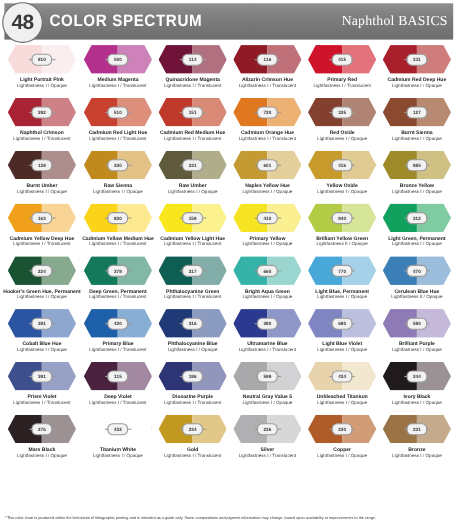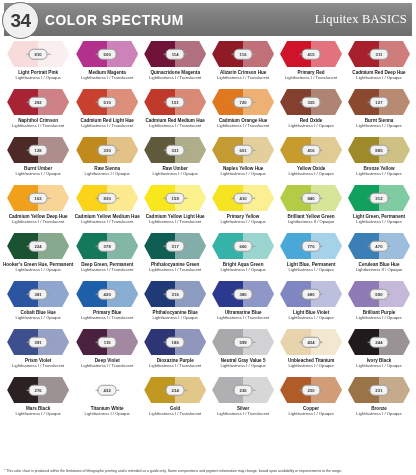--- a/index.html
+++ b/index.html
@@ -80,24 +80,24 @@
     font-size:3.5px;color:#3a3a3a;line-height:1.3;
   }
 </style>
 </head>
 <body>
 
 <div class="page">
 
   <div class="header">
     <div class="badge">
-      <span>34</span>
+      <span>48</span>
     </div>
     <div class="htitle">COLOR SPECTRUM</div>
-    <div class="brand">Liquitex BASICS</div>
+    <div class="brand">Naphthol BASICS</div>
   </div>
 
   <div class="grid" id="swatch-grid">
       <div class="cell">
         <div class="swatch">
           <div class="half" style="background: rgb(247, 220, 219);"></div>
           <div class="half" style="background: rgb(251, 238, 238);"></div>
           <div class="num">810</div>
         </div>
         <div class="cname">Light Portrait Pink</div>

